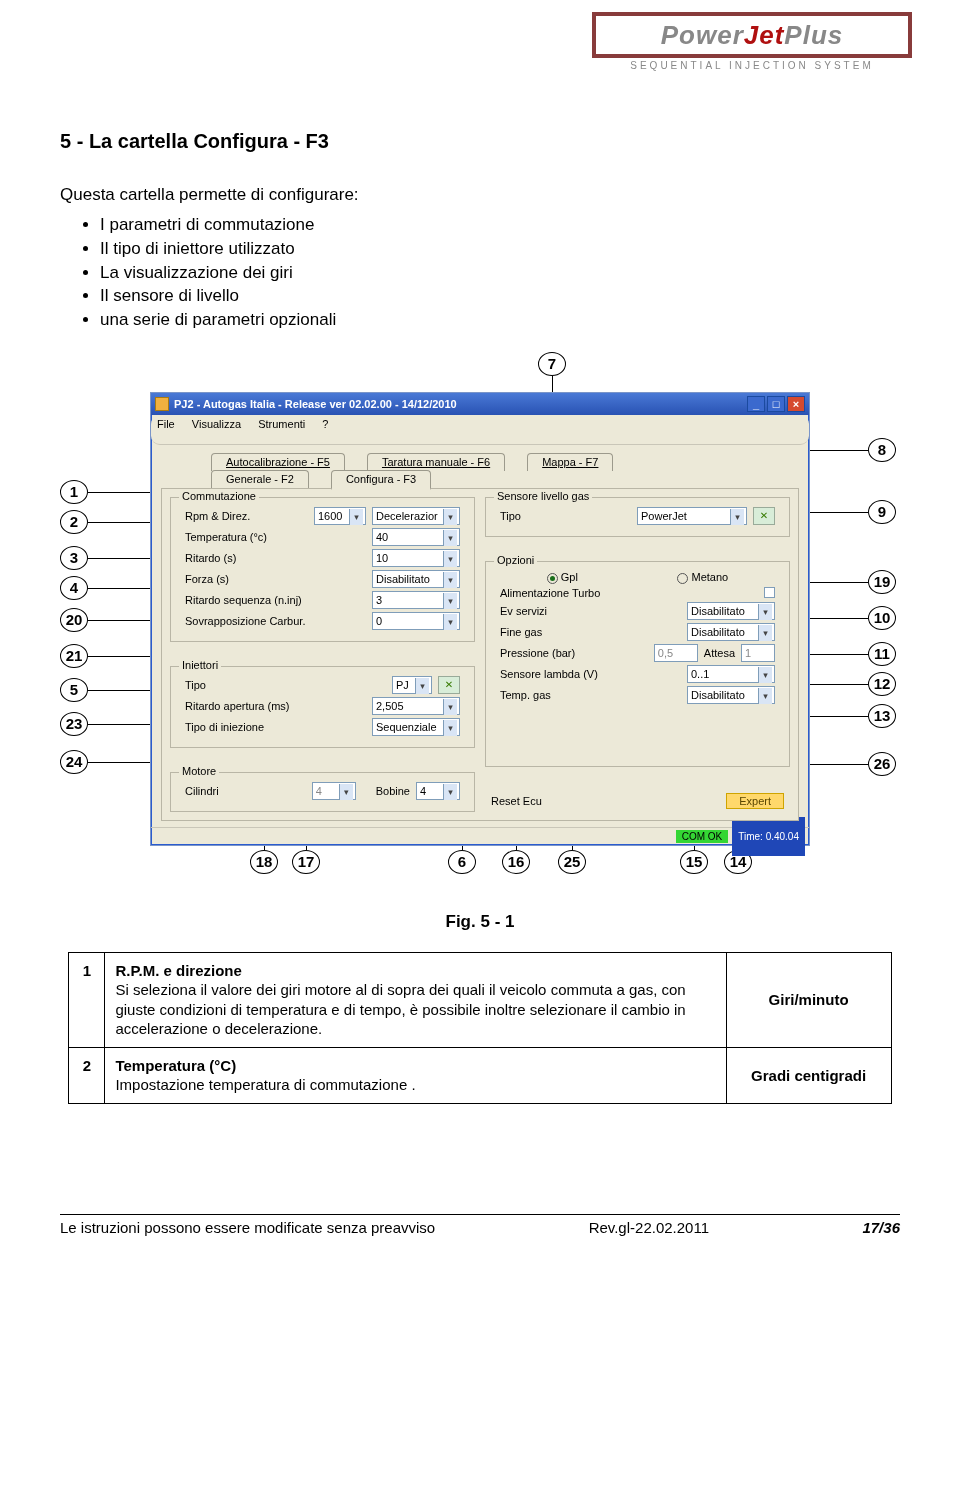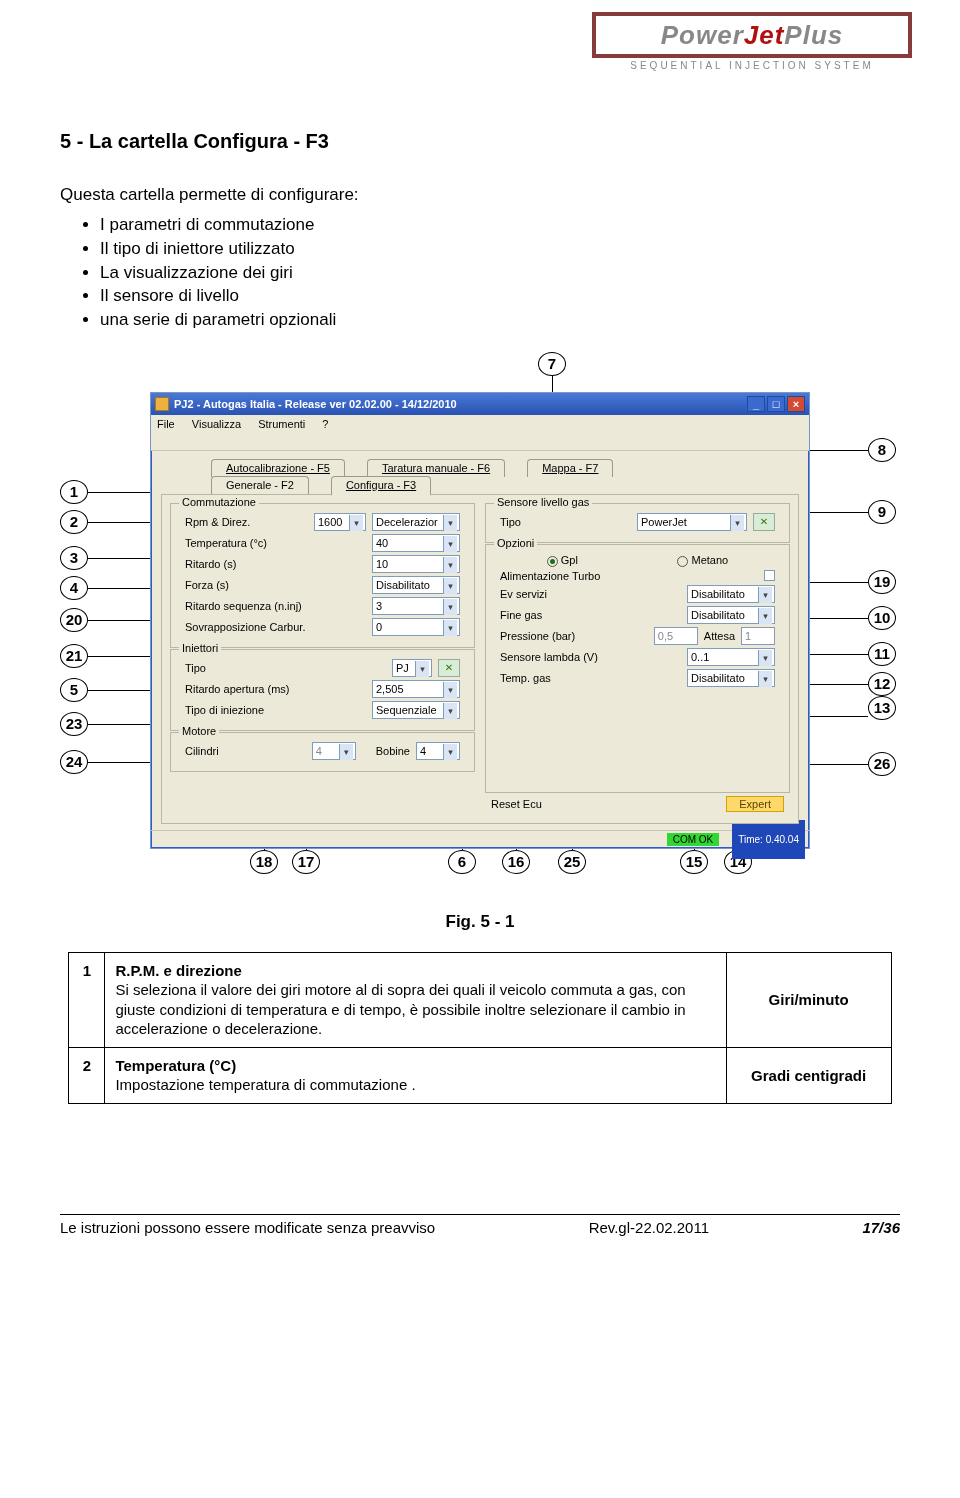--- a/index.html
+++ b/index.html
@@ -19,42 +19,42 @@
   .callout-line { position:absolute; background:#000; height:1.2px; }
   
   .win { position:absolute; left:90px; top:40px; width:660px; background:#ece9d8; border:1px solid #7a95c9; box-shadow:0 0 0 1px #2a5bcf inset; }
   .titlebar { height:22px; background: linear-gradient(#4a79d6, #2952b3); display:flex; align-items:center; padding:0 4px; }
   .titlebar .icon { width:14px; height:14px; background:#f0b040; margin-right:5px; border:1px solid #aa7a10; }
   .titlebar .txt { color:#fff; font: bold 11px/14px Tahoma,Arial; white-space:nowrap; }
   .titlebar .winbtns { margin-left:auto; display:flex; gap:2px; }
   .titlebar .wb { width:18px; height:16px; color:#fff; font:bold 11px/15px Arial; text-align:center; border:1px solid #1b4aa0; }
   .wb.min,.wb.max{ background:#3b69ce; }
   .wb.close{ background:#d64a2f; }
-  .menubar { height:36px; background:#ece9d8; font:11px/18px Tahoma,Arial; padding-left:6px; border-bottom:1px solid #c9c6b8; }
+  .menubar { height:30px; background:#ece9d8; font:11px/18px Tahoma,Arial; padding-left:6px; border-bottom:1px solid #c9c6b8;border-radius:9px; }
   .menubar span { margin-right:14px; }
   .client { padding:8px 10px 6px 10px; position:relative; }
   .tabrow { display:flex; gap:22px; margin-left:50px;text-decoration:underline; }
   .tabrow2 { display:flex; gap:22px; margin-left:50px; margin-top:-1px; }
   .tab { font:11px Tahoma,Arial; background:#ece9d8; border:1px solid #9c9a8c; border-bottom:none; padding:2px 14px 3px 14px; border-radius:4px 4px 0 0; }
-  .tab.active { background:#ece9d8; font-weight:normal; position:relative; z-index:2; border-bottom:2px solid #ece9d8; margin-bottom:-2px;text-decoration:underline; }
+  .tab.active { background:#ece9d8; font-weight:normal; position:relative; z-index:2; border-bottom:2px solid #ece9d8; margin-bottom:-2px; }
   .panel { border:1px solid #b9b6a6; background:#ece9d8; padding:8px; display:flex; gap:10px; min-height:330px; }
-  .col { flex:1; display:flex; flex-direction:column; gap:1px; }
+  .col { flex:1; display:flex; flex-direction:column; gap:24px;justify-content:center; }
   .group { border:1px solid #b9b6a6; padding:6px 8px 8px 8px; position:relative; }
   .group > .gtitle { position:absolute; top:-8px; left:8px; background:#ece9d8; font:11px Tahoma,Arial; padding:0 3px; }
   .row { display:flex; align-items:center; gap:6px; font:11px Tahoma,Arial; margin:3px 6px; }
   .row label { flex:1; }
   .inp { background:#fff; border:1px solid #7f9db9; height:18px; width:88px; font:11px/16px Tahoma,Arial; padding:0 3px; }
   .dd { position:relative; }
   .dd::after { content:"▾"; position:absolute; right:2px; top:1px; font-size:9px; color:#444; background:#d9e5f5; border-left:1px solid #7f9db9; width:13px; text-align:center; height:16px; line-height:16px; }
   .toolbtn { width:22px; height:18px; border:1px solid #9a9; background:#d8edd8; display:inline-flex; align-items:center; justify-content:center; font:10px Arial; color:#367a00; }
   .radio { width:11px; height:11px; border:1px solid #555; border-radius:50%; display:inline-block; margin-right:3px; vertical-align:middle; position:relative; }
   .radio.checked::after{ content:""; position:absolute; left:2px; top:2px; width:5px; height:5px; background:#1b6f1b; border-radius:50%; }
   .chk { width:11px; height:11px; border:1px solid #7f9db9; background:#fff; display:inline-block; }
   .expert { background:#ffd86b; border:1px solid #cfa400; font:11px Tahoma,Arial; padding:1px 12px; color:#5a4600; }
-  .statusbar { height:18px; display:flex; justify-content:flex-end; align-items:center; padding:0 4px; gap:13px; border-top:1px solid #c9c6b8; }
+  .statusbar { height:18px; display:flex; justify-content:flex-end; align-items:center; padding:0 4px; gap:4px; border-top:1px solid #c9c6b8; }
   .badge-green { background:#34d634; font:10px Tahoma,Arial; padding:1px 6px; }
   .badge-blue { background:#1f47b7; color:#fff; font:10px Tahoma,Arial; padding:14px 6px; }
   .fig-caption { text-align:center; font: bold 17px Arial; margin:20px 0 20px 0; }
   .table { width:98%; margin:0 auto; border-collapse:collapse; }
   .table td { border:1px solid #000; padding:8px 10px; vertical-align:top; font:15px/1.3 Arial; }
   .table td.num { width:36px; text-align:center; font-weight:bold; }
   .table td.unit { width:165px; text-align:center; font-weight:bold; vertical-align:middle; }
   .row-title { font-weight:bold; }
   .footer { border-top:1.5px solid #000; margin-top:110px; display:flex; justify-content:space-between; font:15px Arial; padding-top:4px; }
   .footer .pg { font-weight:bold; font-style:italic; }
@@ -111,21 +111,21 @@
     <div class="callout" style="left:808px; top:148px">9</div>
     <div class="callout-line" style="left:750px; top:160px; width:58px;"></div>
     <div class="callout" style="left:808px; top:218px">19</div>
     <div class="callout-line" style="left:750px; top:230px; width:58px;"></div>
     <div class="callout" style="left:808px; top:254px">10</div>
     <div class="callout-line" style="left:750px; top:266px; width:58px;"></div>
     <div class="callout" style="left:808px; top:290px">11</div>
     <div class="callout-line" style="left:750px; top:302px; width:58px;"></div>
     <div class="callout" style="left:808px; top:320px">12</div>
     <div class="callout-line" style="left:750px; top:332px; width:58px;"></div>
-    <div class="callout" style="left:808px; top:344px">13</div>
+    <div class="callout" style="left:808px; top:352px">13</div>
     <div class="callout-line" style="left:750px; top:364px; width:58px;"></div>
     <div class="callout" style="left:808px; top:400px">26</div>
     <div class="callout-line" style="left:750px; top:412px; width:58px;"></div>
 
     <div class="callout" style="left:190px; top:498px">18</div>
     <div class="callout-line" style="left:204px; top:460px; width:1.2px; height:38px;"></div>
     <div class="callout" style="left:232px; top:498px">17</div>
     <div class="callout-line" style="left:246px; top:460px; width:1.2px; height:38px;"></div>
     <div class="callout" style="left:388px; top:498px">6</div>
     <div class="callout-line" style="left:402px; top:460px; width:1.2px; height:38px;"></div>

